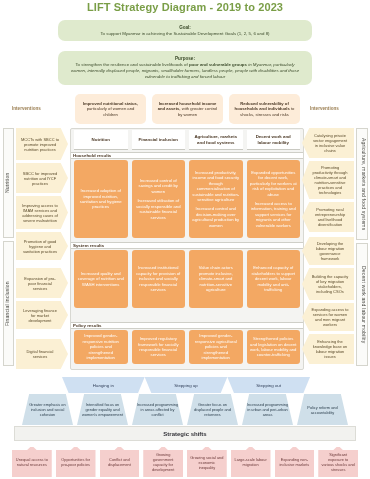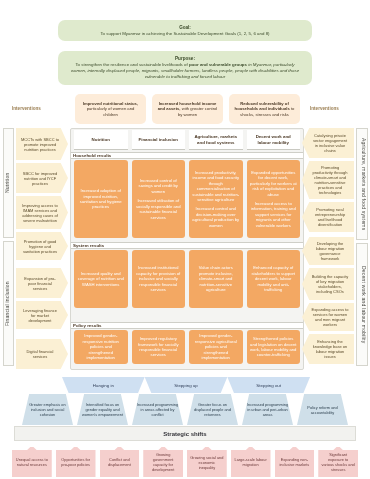--- a/index.html
+++ b/index.html
@@ -146,20 +146,21 @@
     padding: 5px 3px; height: 30px;
     display:flex; align-items:center; justify-content:center;
     clip-path: polygon(0 10%, 38% 10%, 46% 0, 54% 0, 62% 10%, 100% 10%, 100% 100%, 0 100%);
   }
 </style>
 </head>
 <body>
 
 <div id="page">
 
+  <div class="title">LIFT Strategy Diagram - 2019 to 2023</div>
 
   <div class="goalbox" id="goal">
     <span class="bx-h">Goal:</span>
     <span class="bx-t">To support Myanmar in achieving the Sustainable Development Goals (1, 2, 5, 6 and 8)</span>
   </div>
 
   <div class="goalbox" id="purpose">
     <span class="bx-h">Purpose:</span>
     <span class="bx-t"><span>To strengthen the resilience and sustainable livelihoods of </span><b>poor and vulnerable groups</b><i> in Myanmar, particularly women, internally displaced people, migrants, smallholder farmers, landless people, people with disabilities and those vulnerable to trafficking and forced labour</i></span>
   </div>

